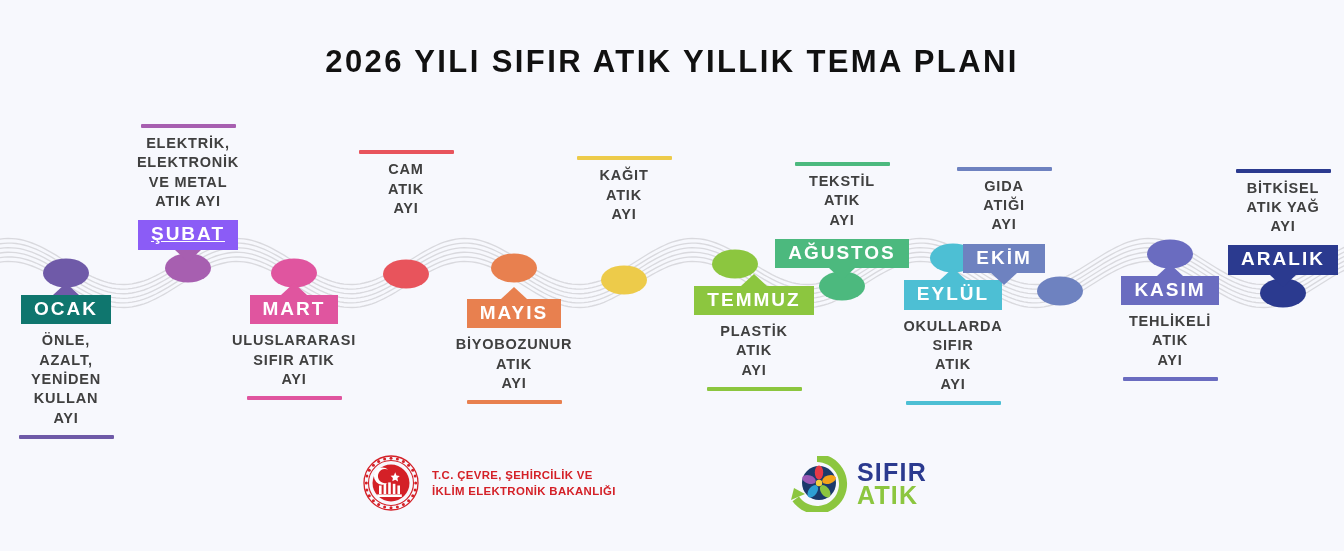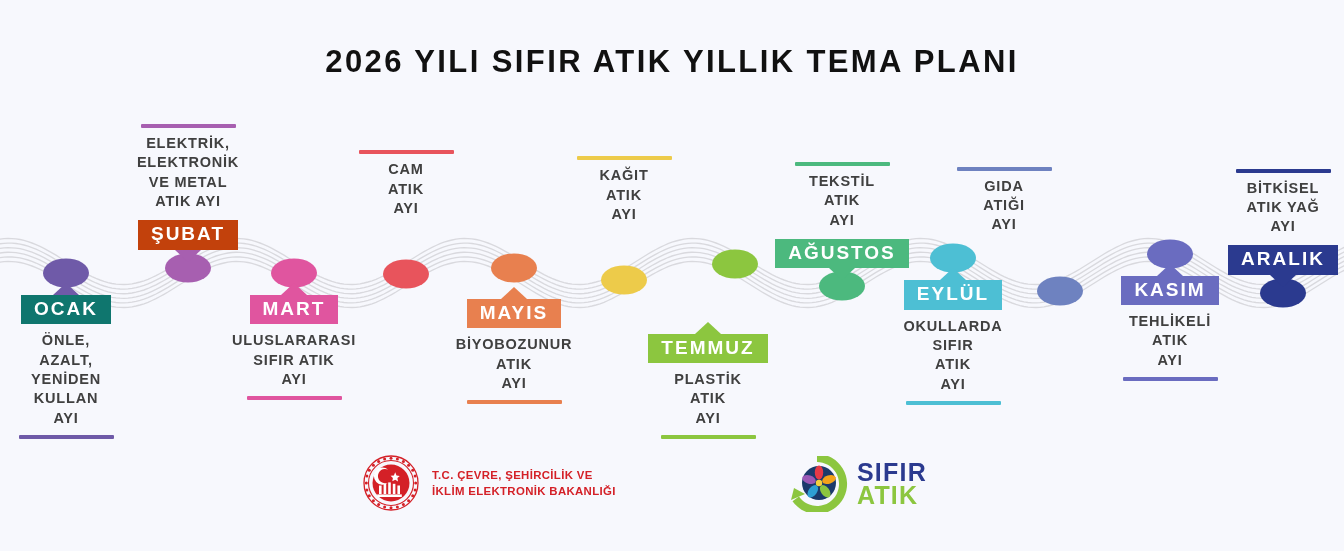--- a/index.html
+++ b/index.html
@@ -133,21 +133,21 @@
 KULLAN
 AYI</div>
         <div class="rule" style="background: rgb(111, 90, 168);"></div>
       </div>
       <div class="month up" style="left: 188px; top: 123.97px;">
         <div class="rule" style="background: rgb(167, 95, 176);"></div>
         <div class="desc">ELEKTRİK,
 ELEKTRONİK
 VE METAL
 ATIK AYI</div>
-        <div><span class="pill" style="background: #c2410c;">ŞUBAT<span class="pointer" style="border-top: 12px solid rgb(167, 95, 176);"></span></span></div>
+        <div><span class="pill" style="background: #8b5cf6; text-decoration: underline;">ŞUBAT<span class="pointer" style="border-top: 12px solid rgb(167, 95, 176);"></span></span></div>
       </div>
       <div class="month down" style="left: 294px; top: 295px;">
         <div><span class="pill" style="background: rgb(224, 85, 159);">MART<span class="pointer" style="border-bottom: 12px solid rgb(224, 85, 159);"></span></span></div>
         <div class="desc">ULUSLARARASI
 SIFIR ATIK
 AYI</div>
         <div class="rule" style="background: rgb(224, 85, 159);"></div>
       </div>
       <div class="month up" style="left: 406px; top: 150.267px;">
         <div class="rule" style="background: rgb(232, 84, 92);"></div>
@@ -161,21 +161,21 @@
 ATIK
 AYI</div>
         <div class="rule" style="background: rgb(232, 128, 79);"></div>
       </div>
       <div class="month up" style="left: 624px; top: 156.468px;">
         <div class="rule" style="background: rgb(237, 203, 74);"></div>
         <div class="desc">KAĞIT
 ATIK
 AYI</div>
       </div>
-      <div class="month down" style="left: 708px; top: 285.761px; margin-top: 48px;">
+      <div class="month down" style="left: 754px; top: 285.761px;">
         <div><span class="pill" style="background: rgb(140, 198, 63);">TEMMUZ<span class="pointer" style="border-bottom: 12px solid rgb(140, 198, 63);"></span></span></div>
         <div class="desc">PLASTİK
 ATIK
 AYI</div>
         <div class="rule" style="background: rgb(140, 198, 63);"></div>
       </div>
       <div class="month up" style="left: 842px; top: 162.106px;">
         <div class="rule" style="background: rgb(76, 185, 126);"></div>
         <div class="desc">TEKSTİL
 ATIK
@@ -188,20 +188,21 @@
 SIFIR
 ATIK
 AYI</div>
         <div class="rule" style="background: rgb(77, 191, 212);"></div>
       </div>
       <div class="month up" style="left: 1004px; top: 166.754px;">
         <div class="rule" style="background: rgb(110, 130, 192);"></div>
         <div class="desc">GIDA
 ATIĞI
 AYI</div>
+        <div><span class="pill" style="background: rgb(110, 130, 192);">EKİM<span class="pointer" style="border-top: 12px solid rgb(110, 130, 192);"></span></span></div>
       </div>
       <div class="month down" style="left: 1170px; top: 275.745px;">
         <div><span class="pill" style="background: rgb(106, 108, 192);">KASIM<span class="pointer" style="border-bottom: 12px solid rgb(106, 108, 192);"></span></span></div>
         <div class="desc">TEHLİKELİ
 ATIK
 AYI</div>
         <div class="rule" style="background: rgb(106, 108, 192);"></div>
       </div>
       <div class="month up" style="left: 1283px; top: 168.594px;">
         <div class="rule" style="background: rgb(43, 58, 143);"></div>

